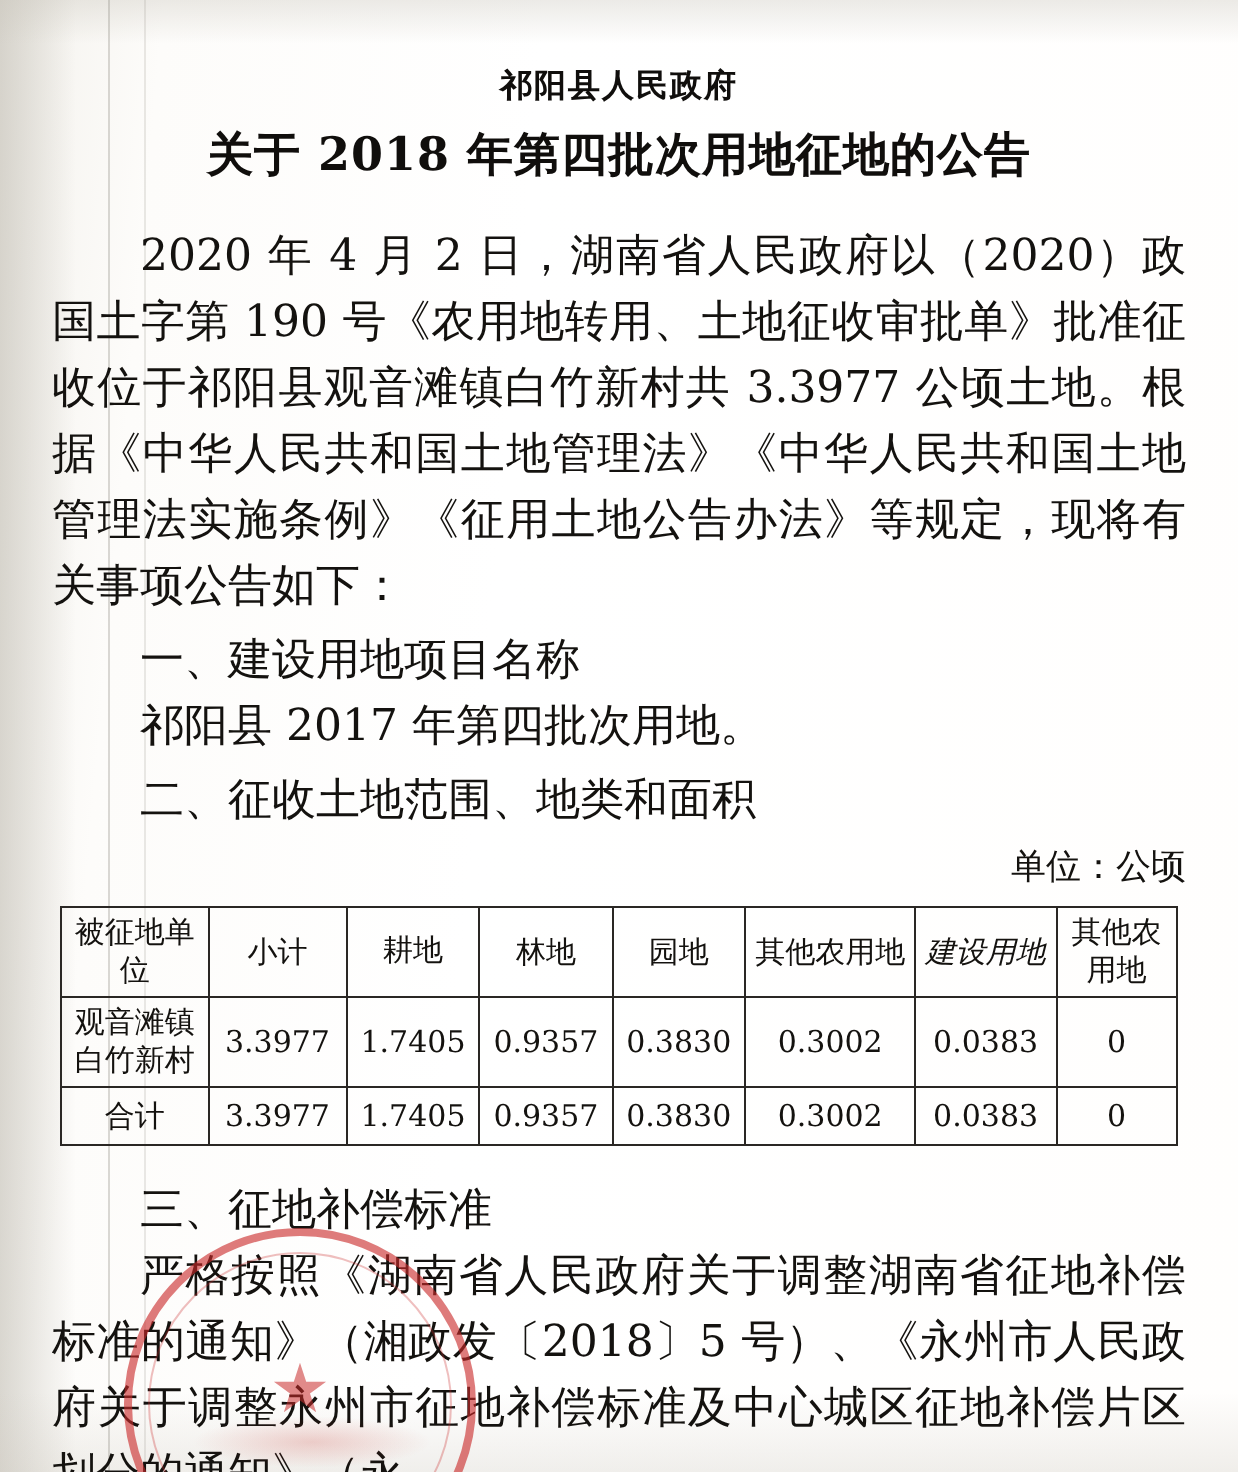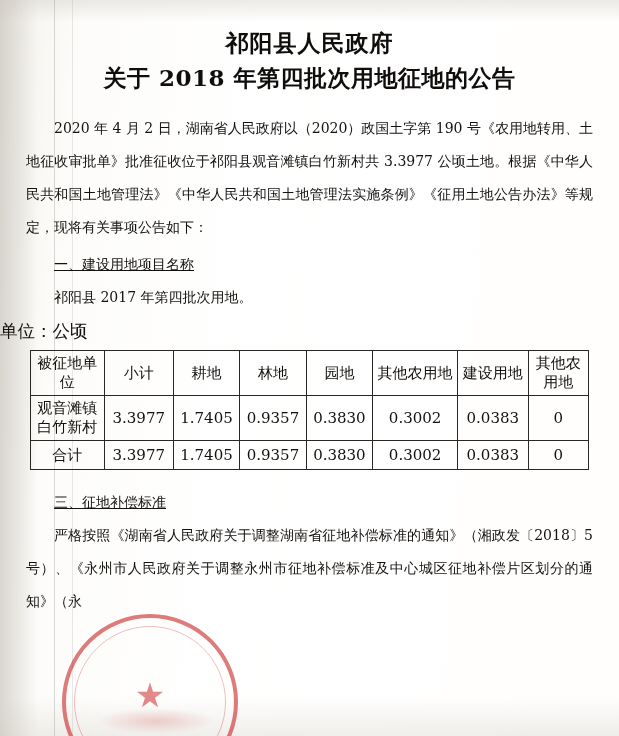--- a/index.html
+++ b/index.html
@@ -56,57 +56,56 @@
     position: absolute;
     left: 0; top: 0;
     width: 619px;
     height: 736px;
   }
   .title-block {
     margin-top: 26px;
     text-align: center;
   }
   .title-line1 {
-    font-size: 23px;
+    font-size: 16px;
     font-weight: bold;
     letter-spacing: 1px;
     line-height: 34px;
     color: #100e0c;
     text-align: center;
   }
   .title-line2 {
     font-size: 23px;
     font-weight: bold;
     letter-spacing: 0.5px;
     line-height: 36px;
     color: #100e0c;
   }
   .body-text {
     margin: 16px 26px 0 26px;
-    font-size: 14px;
+    font-size: 22px;
     line-height: 33px;
     text-align: justify;
     text-justify: inter-ideograph;
     color: #14120f;
   }
   .para {
     text-indent: 2em;
     margin: 0;
   }
   .section-head {
     text-indent: 2em;
     margin: 4px 0 0 0;
-    text-decoration: underline;
   }
   .plain-line {
     text-indent: 2em;
     margin: 0;
   }
   .unit-line {
-    text-align: left;
+    text-align: right;
     margin: 2px 26px 4px 0;
     font-size: 17.5px;
     line-height: 30px;
   }
   table.land-table {
     border-collapse: collapse;
     margin: 2px 28px 0 30px;
     width: 559px;
     font-size: 15px;
     color: #14120f;
@@ -126,21 +125,21 @@
   }
   table.land-table tbody td {
     height: 22px;
   }
   .col-unit { width: 96px; }
   .col-sub  { width: 70px; margin-left: 44px; }
   .col-farm { width: 66px; font-family: Liberation Serif, serif; }
   .col-forest { width: 66px; }
   .col-garden { width: 66px; }
   .col-other { width: 94px; margin-left: 32px; }
-  .col-build { width: 72px; }
+  .col-build { width: 72px; font-style: italic; }
   .col-unused { width: 76px; }
   .two-line-cell { line-height: 18px; }
 
   
   .seal {
     position: absolute;
     left: 62px;
     bottom: -54px;
     width: 176px;
     height: 176px;
@@ -192,20 +191,21 @@
 
     <div class="title-block">
       <div class="title-line1">祁阳县人民政府</div>
       <div class="title-line2">关于 2018 年第四批次用地征地的公告</div>
     </div>
 
     <div class="body-text">
       <p class="para">2020 年 4 月 2 日，湖南省人民政府以（2020）政国土字第 190 号《农用地转用、土地征收审批单》批准征收位于祁阳县观音滩镇白竹新村共 3.3977 公顷土地。根据《中华人民共和国土地管理法》《中华人民共和国土地管理法实施条例》《征用土地公告办法》等规定，现将有关事项公告如下：</p>
       <p class="section-head">一、建设用地项目名称</p>
       <p class="plain-line">祁阳县 2017 年第四批次用地。</p>
+      <p class="section-head">二、征收土地范围、地类和面积</p>
     </div>
 
     <div class="unit-line">单位：公顷</div>
 
     <table class="land-table">
       <thead>
         <tr>
           <th class="col-unit">被征地单位</th>
           <th class="col-sub">小计</th>
           <th class="col-farm">耕地</th>

